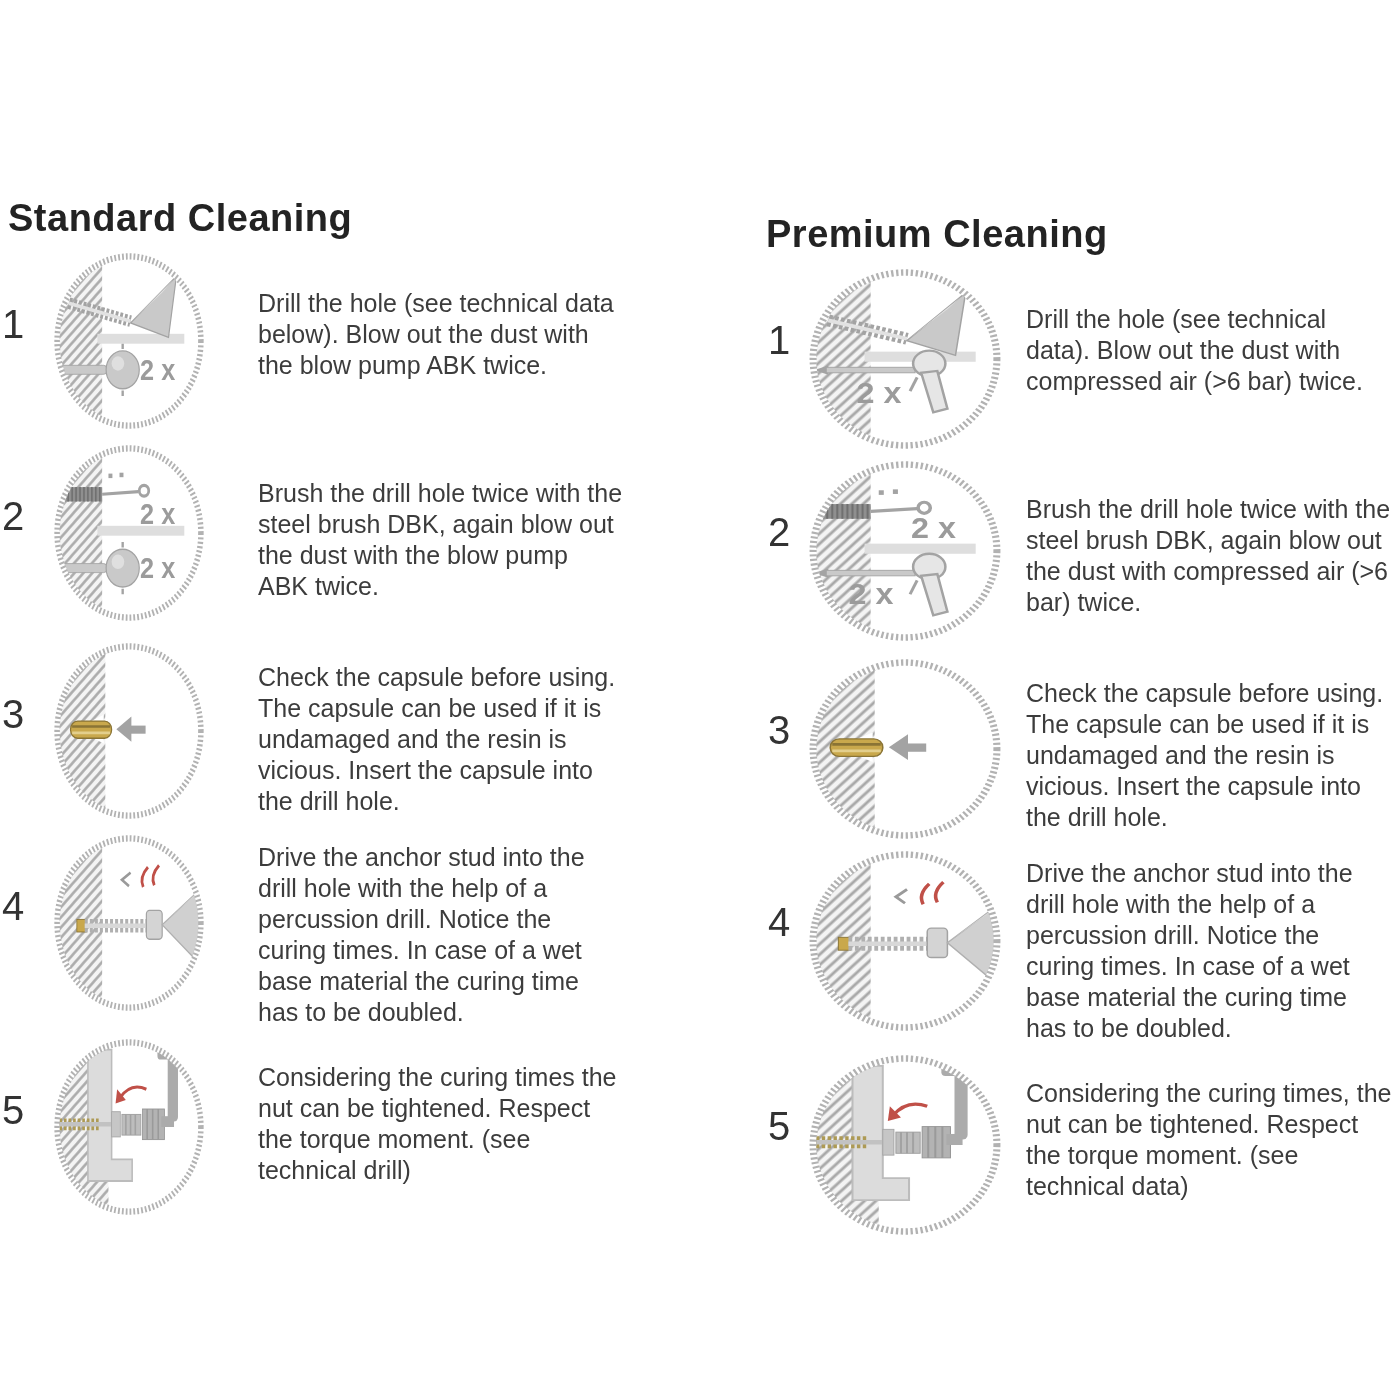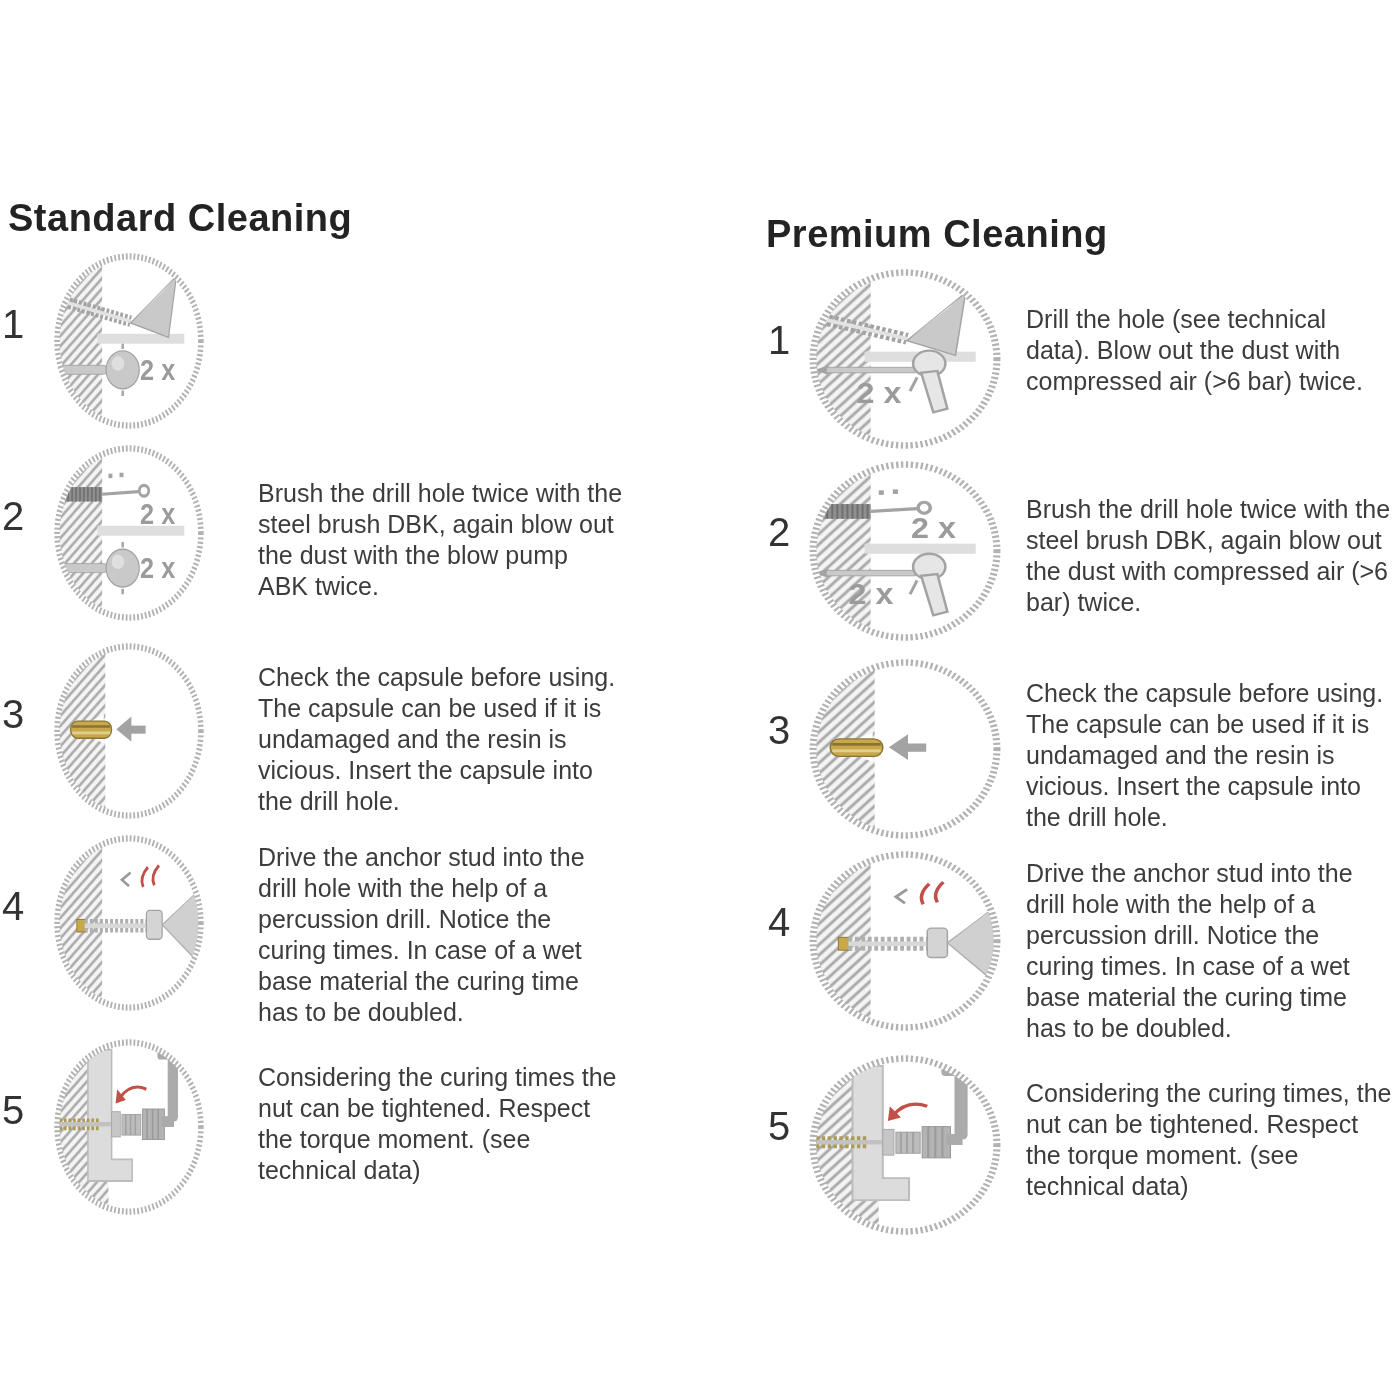--- a/index.html
+++ b/index.html
@@ -74,20 +74,23 @@
     <circle cx="92" cy="132" r="21" fill="#c9c9c9" stroke="#a3a3a3" stroke-width="1.5"></circle>
     <circle cx="86" cy="125" r="8" fill="#dfdfdf"></circle>
     <line x1="92" y1="103" x2="92" y2="109" stroke="#a3a3a3" stroke-width="3"></line>
     <line x1="92" y1="155" x2="92" y2="161" stroke="#a3a3a3" stroke-width="3"></line>
   </g>
               <text x="114" y="143" font-size="32" fill="#9b9b9b">2 x</text>
             </g>
     <ellipse cx="100" cy="100" rx="91" ry="94" fill="none" stroke="#b2b2b2" stroke-width="7" stroke-dasharray="2.3 2.6"></ellipse>
   </svg>
         </div>
+        <div class="step-text" style="top:42px">Drill the hole (see technical data
+below). Blow out the dust with
+the blow pump ABK twice.</div>
       </div>
       <div class="step" style="top: 438px;">
         <div class="step-number">2</div>
         <div class="step-ill">
           <svg viewBox="0 0 200 200" preserveAspectRatio="none">
     <g clip-path="url(#circClip)">
               <rect x="0" y="0" width="200" height="200" fill="#ffffff"></rect>
               <rect x="2" y="2" width="66" height="196" fill="url(#hatchPat)"></rect>
               <rect x="66" y="2" width="28" height="196" fill="#ffffff"></rect>
               <rect x="60" y="92" width="110" height="11" fill="#dedede"></rect>
@@ -207,21 +210,21 @@
   </g>
   <path d="M88,68 Q102,50 122,58" stroke="#c05048" stroke-width="3.5" fill="none"></path>
   <polygon points="85,58 83,74 96,70" fill="#c05048"></polygon>
             </g>
     <ellipse cx="100" cy="100" rx="91" ry="94" fill="none" stroke="#b2b2b2" stroke-width="7" stroke-dasharray="2.3 2.6"></ellipse>
   </svg>
         </div>
         <div class="step-text" style="top:30px">Considering the curing times the
 nut can be tightened. Respect
 the torque moment. (see
-technical data)</div>
+technical drill)</div>
       </div>
     </div>
   <div class="column col-premium">
     <h1 class="column-title">Premium Cleaning</h1>
   <div class="step" style="top: 246px;">
         <div class="step-number">1</div>
         <div class="step-ill">
           <svg viewBox="0 0 200 200" preserveAspectRatio="none">
     <g clip-path="url(#circClip)">
               <rect x="0" y="0" width="200" height="200" fill="#ffffff"></rect>

